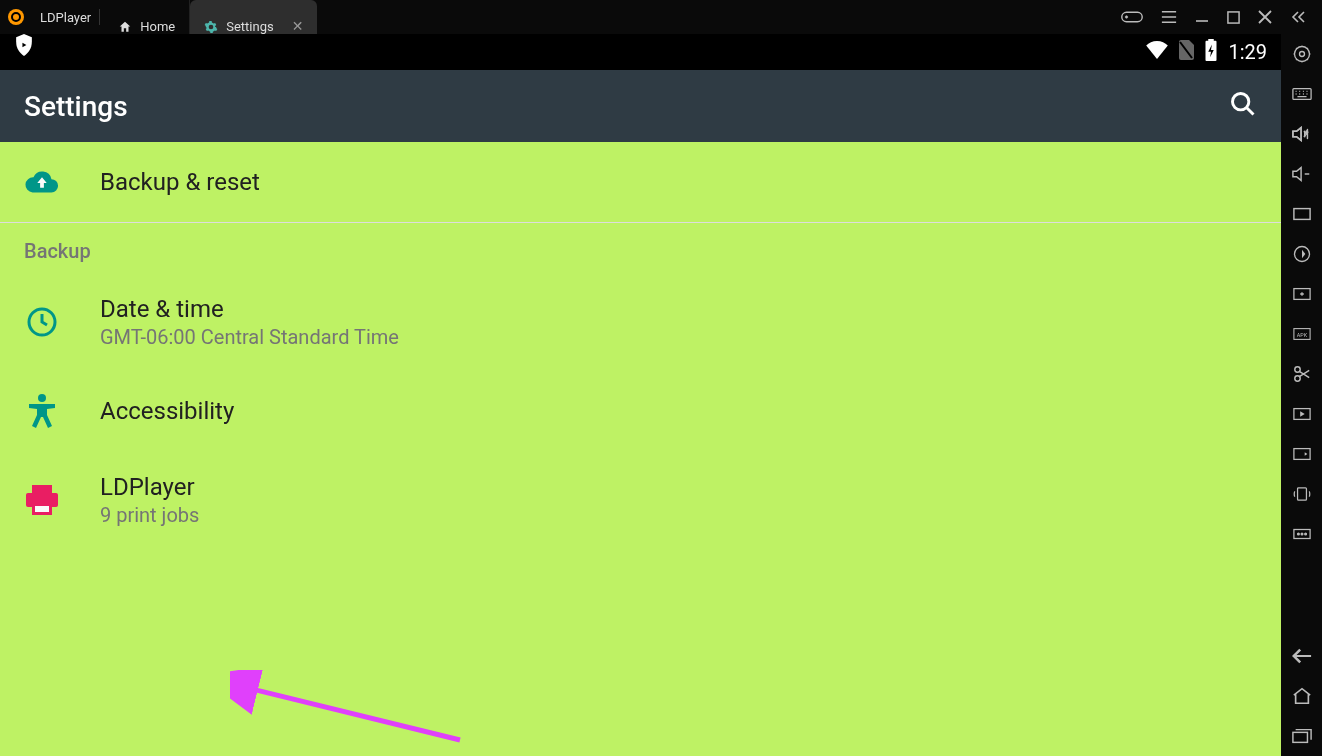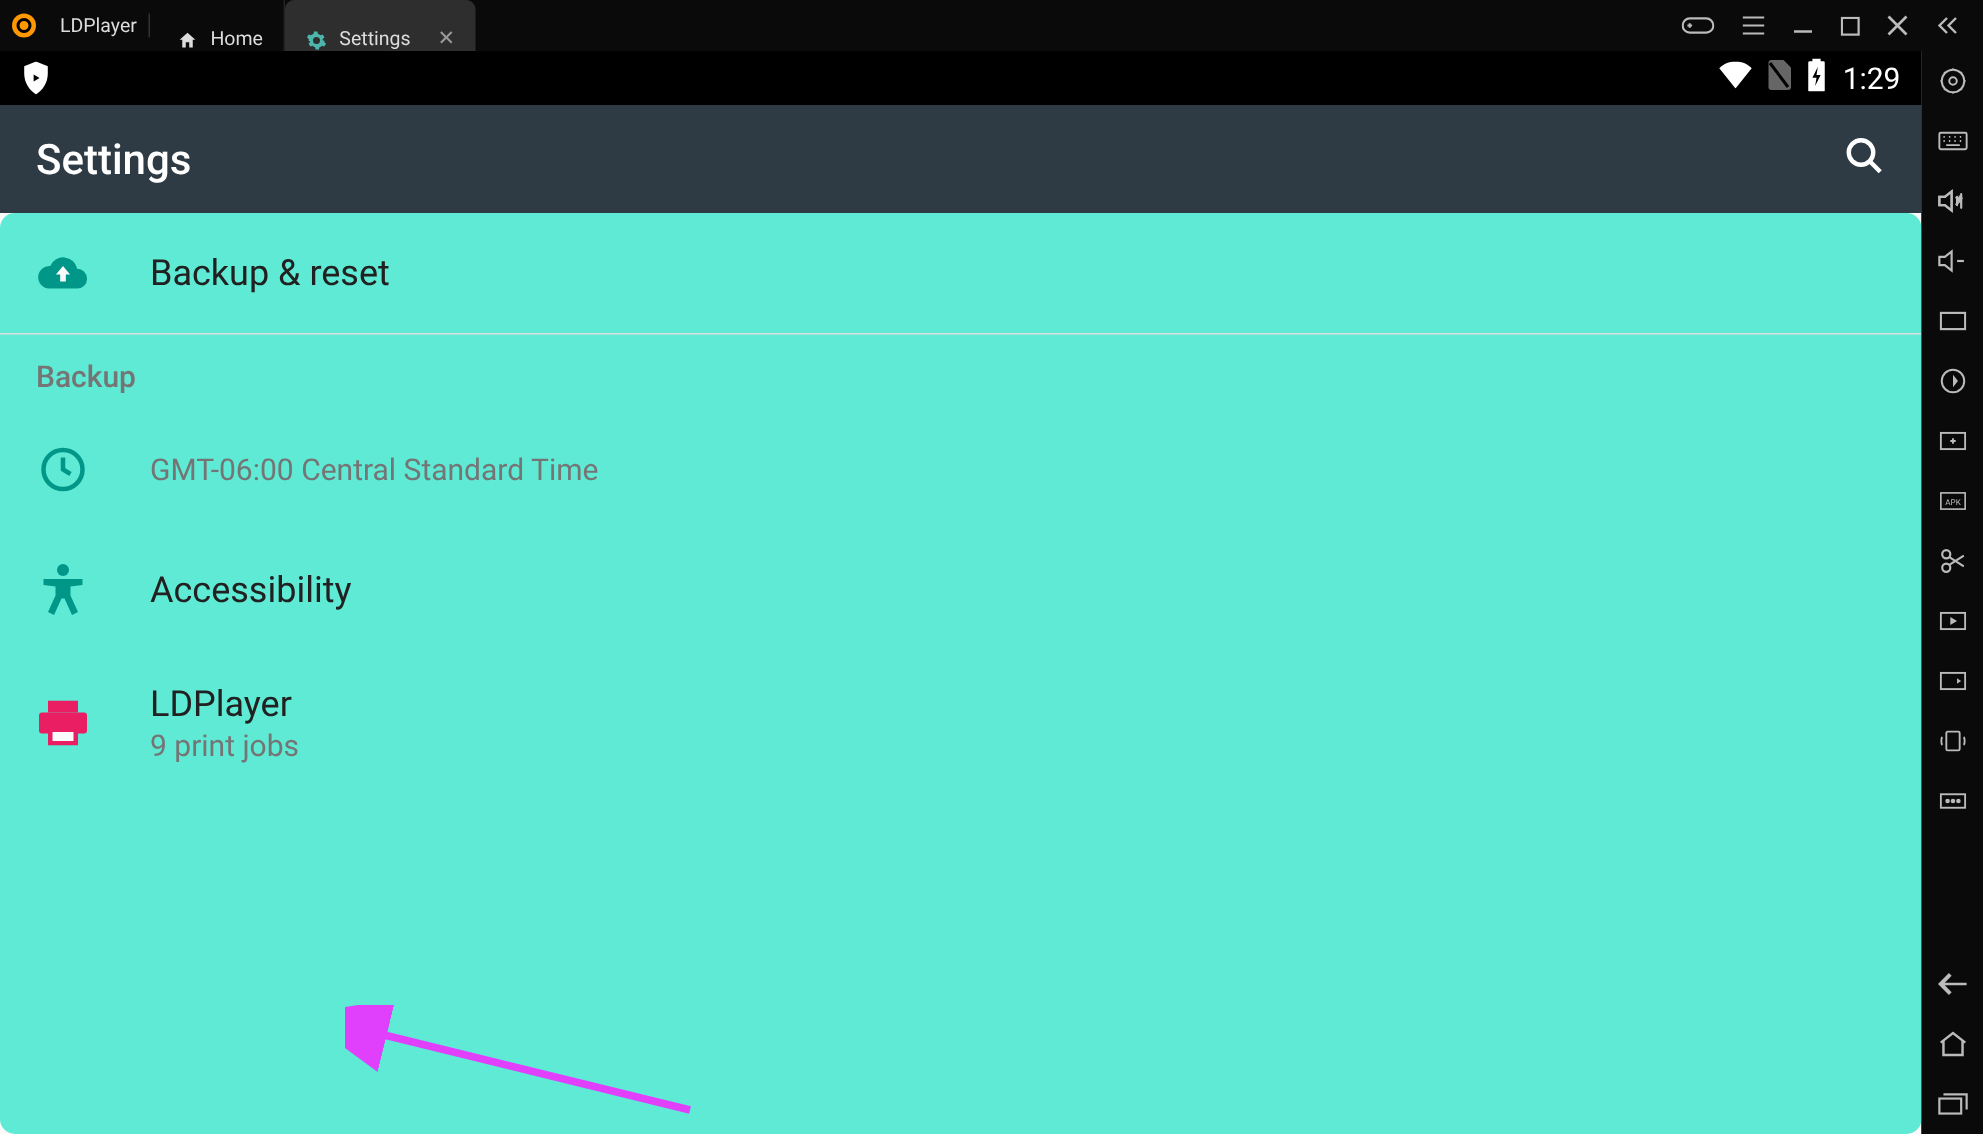--- a/index.html
+++ b/index.html
@@ -78,21 +78,20 @@
   .android-area {
     flex: 1;
     display: flex;
     flex-direction: column;
     background: #fafafa;
   }
   .statusbar {
     height: 36px;
     background: #000;
     display: flex;
-    align-items: center;
     color: #fff;
     padding: 0 14px;
     gap: 10px;
   }
   .status-shield {
     width: 22px; height: 22px;
   }
   .status-spacer { flex: 1; }
   .status-icons { display:flex; align-items:center; gap: 10px; font-size:18px }
   .status-clock { font-size: 20px; font-weight: 400; }
@@ -108,22 +107,21 @@
   .appbar-title {
     font-size: 28px;
     font-weight: 500;
   }
   .appbar-spacer { flex: 1; }
   .appbar-search { cursor:pointer }
 
   .settings-body {
     flex: 1;
     overflow: auto;
-    background: #5eead4;
-    border-radius: 10px;
+    background: #bef264;
   }
   .setting-row {
     display: flex;
     align-items: center;
     padding: 22px 24px;
     gap: 40px;
     cursor: pointer;
   }
   .setting-icon {
     width: 36px; height: 36px;
@@ -298,20 +296,21 @@
       <div class="section-header">Backup</div>
 
       <div class="setting-row">
         <span class="setting-icon">
           <svg width="32" height="32" viewBox="0 0 32 32" fill="none" stroke="#009688" stroke-width="3">
               <circle cx="16" cy="16" r="13"></circle>
               <path d="M16 8v8l5 3"></path>
             </svg>
         </span>
         <div class="setting-text">
+          <span class="setting-title">Date &amp; time</span>
           <span class="setting-subtitle">GMT-06:00 Central Standard Time</span>
         </div>
       </div>
 
       <div class="setting-row">
         <span class="setting-icon">
           <svg width="30" height="34" viewBox="0 0 30 34" fill="#009688">
               <circle cx="15" cy="4" r="4"></circle>
               <path d="M2 10h26v4l-8 1v6l5 11-4 2-5-11h-2l-5 11-4-2 5-11v-6l-8-1v-4z"></path>
             </svg>

